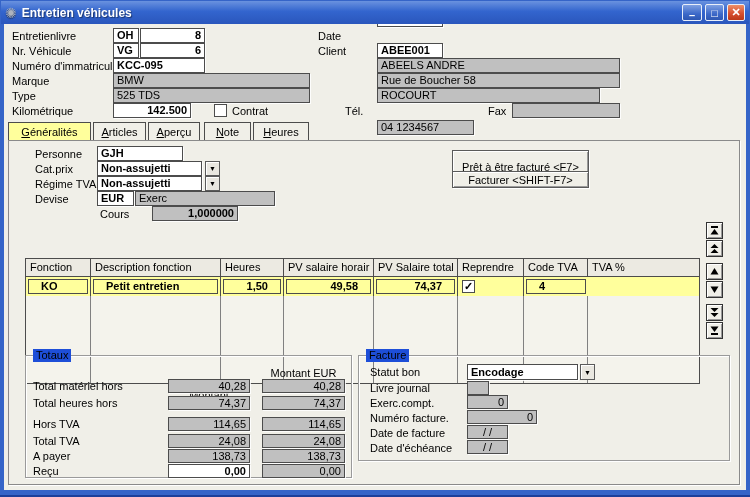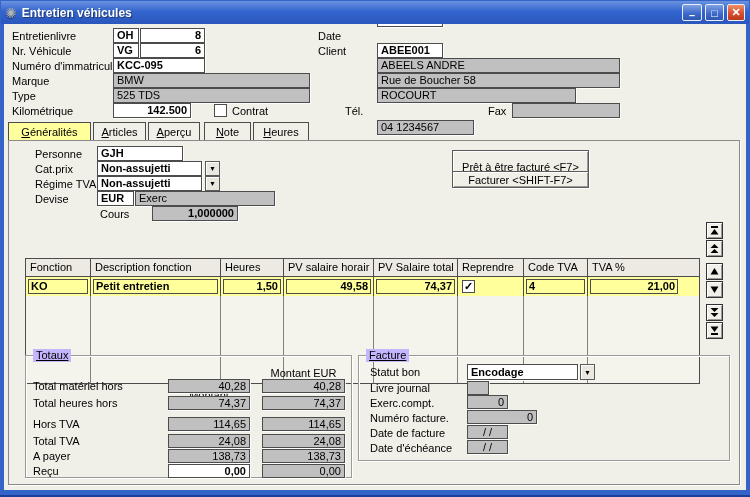--- a/index.html
+++ b/index.html
@@ -59,33 +59,33 @@
   }
   .table { position:absolute; left:25px; top:222px; width:675px; height:126px; border:1px solid #4C4C4C; background:#F4F3EC;margin-top:36px; }
   .thead { display:flex; height:18px; background:#ECEAE2; border-bottom:1px solid #4C4C4C; }
   .th { padding:2px 4px; border-right:1px solid #4C4C4C; white-space:nowrap; overflow:hidden; }
   .th:last-child { border-right:none; }
   .trow { display:flex; height:19px; background:#FFFF9C; }
   .td { position:relative; border-right:1px solid #4C4C4C; padding:1px; }
   .td:last-child { border-right:none; }
   .cellbox {
     height:15px; margin:1px; background:#FFFF9C; border:1px solid #4C4C4C;
-    padding:0 2px; line-height:13px; font-weight:bold; overflow:hidden; white-space:nowrap;
+    padding:0 12px; line-height:13px; font-weight:bold; overflow:hidden; white-space:nowrap;
   }
   .cellbox.num { text-align:right; }
   .tbody { position:absolute; left:0; right:0; top:37px; bottom:0; display:flex; }
   .tb-col { border-right:1px solid #808080; height:100%; }
   .tb-col:last-child { border-right:none; }
   .navbtn {
     position:absolute; left:706px; width:17px; height:17px; background:#F0EFE8;
     border:1px solid #333; box-shadow:inset 1px 1px 0 #fff, inset -1px -1px 0 #999;
     display:flex; align-items:center; justify-content:center; cursor:default;
   }
   .groupbox { position:absolute; border:1px solid #9A9A9A; box-shadow:1px 1px 0 #fff, inset 1px 1px 0 #fff; }
-  .legend { position:absolute; top:-7px; left:7px; background:#c4b5fd; padding:0 3px; line-height:13px;text-decoration:underline; }
+  .legend { position:absolute; top:-7px; left:7px; background:#1d4ed8; padding:0 3px; line-height:13px; }
   u { text-decoration:underline; }
 </style>
 </head>
 <body>
 
 <div class="window">
   <div class="titlebar">
     <span class="app-icon">✺</span>
     <span class="title">Entretien véhicules</span>
     <div class="winbtns">
@@ -118,21 +118,21 @@
   <div class="fld num" style="left:113px;top:103px;width:78px">142.500</div>
   <div class="checkbox" style="left:214px;top:104px"><span style="visibility: hidden;">✓</span></div>
   <span class="lbl" style="left:232px;top:105px">Contrat</span>
 
   <span class="lbl" style="left:318px;top:30px">Date</span>
   <div class="fld" style="left:377px;top:12px;width:66px">03/11/2004</div>
   <span class="lbl" style="left:318px;top:45px">Client</span>
   <div class="fld" style="left:377px;top:43px;width:66px">ABEE001</div>
   <div class="fld ro" style="left:377px;top:58px;width:243px">ABEELS ANDRE</div>
   <div class="fld ro" style="left:377px;top:73px;width:243px">Rue de Boucher 58</div>
-  <div class="fld ro" style="left:377px;top:88px;width:199px">ROCOURT</div>
+  <div class="fld ro" style="left:377px;top:88px;width:223px">ROCOURT</div>
   <span class="lbl" style="left:345px;top:105px">Tél.</span>
   <div class="fld ro" style="left:377px;top:120px;width:97px">04 1234567</div>
   <span class="lbl" style="left:488px;top:105px">Fax</span>
   <div class="fld ro" style="left:512px;top:103px;width:108px"></div>
 
   <div class="tab active" style="left:8px;width:83px">
       <span><u>G</u>énéralités</span>
     </div>
   <div class="tab" style="left:93px;width:53px">
       <span><u>A</u>rticles</span>
@@ -194,23 +194,20 @@
           <div class="cellbox num">49,58</div>
         </div>
       <div class="td" style="width:84px">
           <div class="cellbox num">74,37</div>
         </div>
       <div class="td" style="width:66px">
           <div class="checkbox" style="left:4px;top:3px"><span style="visibility: visible;">✓</span></div>
         </div>
       <div class="td" style="width:64px">
           <div class="cellbox">4</div>
-        </div>
-      <div class="td" style="flex:1">
-          <div class="cellbox num" style="width:88px">21,00</div>
         </div>
     </div>
     <div class="tbody">
       <div class="tb-col" style="width:65px"></div>
         <div class="tb-col" style="width:130px"></div>
       <div class="tb-col" style="width:63px"></div>
         <div class="tb-col" style="width:90px"></div>
       <div class="tb-col" style="width:84px"></div>
         <div class="tb-col" style="width:66px"></div>
       <div class="tb-col" style="width:64px"></div>

